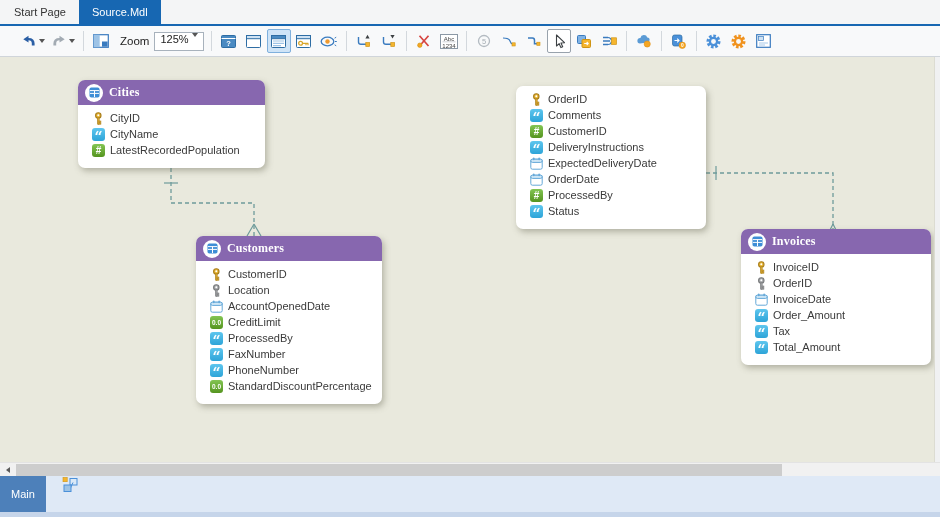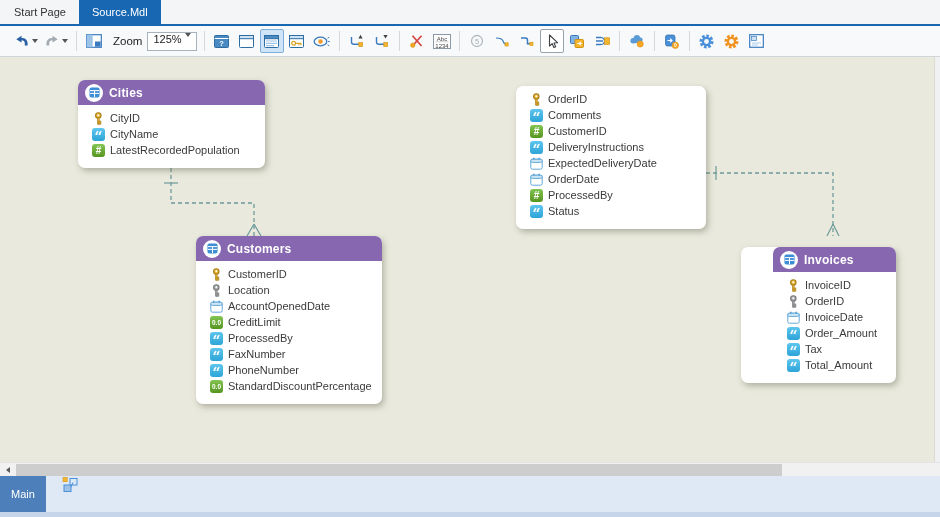--- a/index.html
+++ b/index.html
@@ -6,38 +6,38 @@
   html,body { width: 940px; height: 517px; }
   body { font-family: "Liberation Sans", sans-serif; background:#fff; overflow:hidden; cursor:default; }
   .app { width:940px; height:517px; display:flex; flex-direction:column; box-shadow: inset 0 0 0 1px #b8c0ca; border-radius: 21px; }
 
   
   .tabbar { height:26px; background:#f4f5f6; display:flex; align-items:flex-end; padding-left:1px; border-bottom:2px solid #1767b2; }
   .tab { height:24px; line-height:24px; padding:0 13px; font-size:11px; color:#333; }
   .tab.active { background:#1767b2; color:#fff; }
 
   
-  .toolbar { height:31px; background:#f8f9fa; border-bottom:1px solid #d0d5da; display:flex; align-items:center; padding:0 12px; gap:1px; }
+  .toolbar { height:31px; background:#f8f9fa; border-bottom:1px solid #d0d5da; display:flex; align-items:center; padding:0 19px; gap:1px; }
   .tbtn { height:24px; min-width:24px; padding:0 2px; display:flex; align-items:center; justify-content:center; border:1px solid transparent; border-radius:2px; flex:0 0 auto; }
   .tbtn.active { background:#cfe4f7; border-color:#7fb0dd; }
   .tbtn.framed { background:#fff; border-color:#98a2ac; }
   .sep { width:1px; height:20px; background:#d3d8dd; margin:0 4px; flex:0 0 auto; }
   .caret { width:0; height:0; border-left:3.5px solid transparent; border-right:3.5px solid transparent; border-top:4px solid #555; margin-left:3px; }
   .tb-label { font-size:11.5px; color:#222; margin:0 4px 0 6px; }
   .zoom-select { height:19px; background:#fff; border:1px solid #a8b2bc; display:flex; padding:0 5px; font-size:11px; color:#222; margin-right:2px; }
 
   
   .canvas { height:405px; background:#e9e9dd; position:relative; overflow:hidden; }
   .connectors { position:absolute; left:0; top:0; }
   .vscroll { position:absolute; right:0; top:0; width:6px; height:405px; background:#f0f1f2; border-left:1px solid #dcdcd2; }
 
   .entity { position:absolute; background:#fff; border-radius:7px; box-shadow:2px 3px 6px rgba(110,110,90,.45); }
   .entity-header { height:25px; background:#8767af; border-radius:7px 7px 0 0; display:flex; align-items:center; color:#fff; font-weight:bold; font-size:12px; }
   .entity-circle { width:18px; height:18px; background:#fff; border-radius:50%; display:flex; align-items:center; justify-content:center; margin-left:7px; flex:0 0 18px; }
-  .entity-title { margin-left:6px; letter-spacing:.2px; }
+  .entity-title { margin-left:6px; letter-spacing:.2px;font-family:Liberation Serif, serif; }
   .entity-body { padding:5px 6px 10px 14px; }
   .entity-field { height:16px; display:flex; align-items:center; gap:5px; color:#3a3a3a; font-size:11px; white-space:nowrap; }
   .fi { width:13px; height:13px; border-radius:3px; display:flex; align-items:center; justify-content:center; color:#fff; font-weight:bold; flex:0 0 13px; overflow:hidden; }
   .fi-text { background:linear-gradient(#5ec6ee,#2da4d8); font-family:"DejaVu Serif", serif; font-size:14px; line-height:1; }
   .fi-text span { transform:translateY(3px); }
   .fi-int { background:linear-gradient(#83c553,#55941f); font-size:10px; }
   .fi-dec { background:linear-gradient(#83c553,#55941f); font-size:6.5px; }
   .fi-svg, .field-label { flex:0 0 auto; }
 
   
@@ -396,21 +396,21 @@
                 <span>“</span>
               </span>
               <span class="field-label">PhoneNumber</span>
             </div>
             <div class="entity-field">
               <span class="fi fi-dec">0.0</span>
               <span class="field-label">StandardDiscountPercentage</span>
             </div>
           </div>
         </div>
-        <div class="entity" style="left: 741px; top: 190px; width: 155px; padding-left: 32px;">
+        <div class="entity" style="left: 741px; top: 172px; width: 190px;">
           <div class="entity-header" style="background:#8767af">
             <span class="entity-circle">
               <svg width="11" height="11" viewBox="0 0 11 11">
                 <rect x="0.5" y="0.5" width="10" height="10" rx="1.8" fill="#3e8ed6"></rect>
                 <path d="M1 3.6 h9 M1 6.4 h9 M5.5 3.6 v6.4" stroke="#fff" stroke-width="1"></path>
               </svg>
             </span>
             <span class="entity-title">Invoices</span>
           </div>
           <div class="entity-body">

